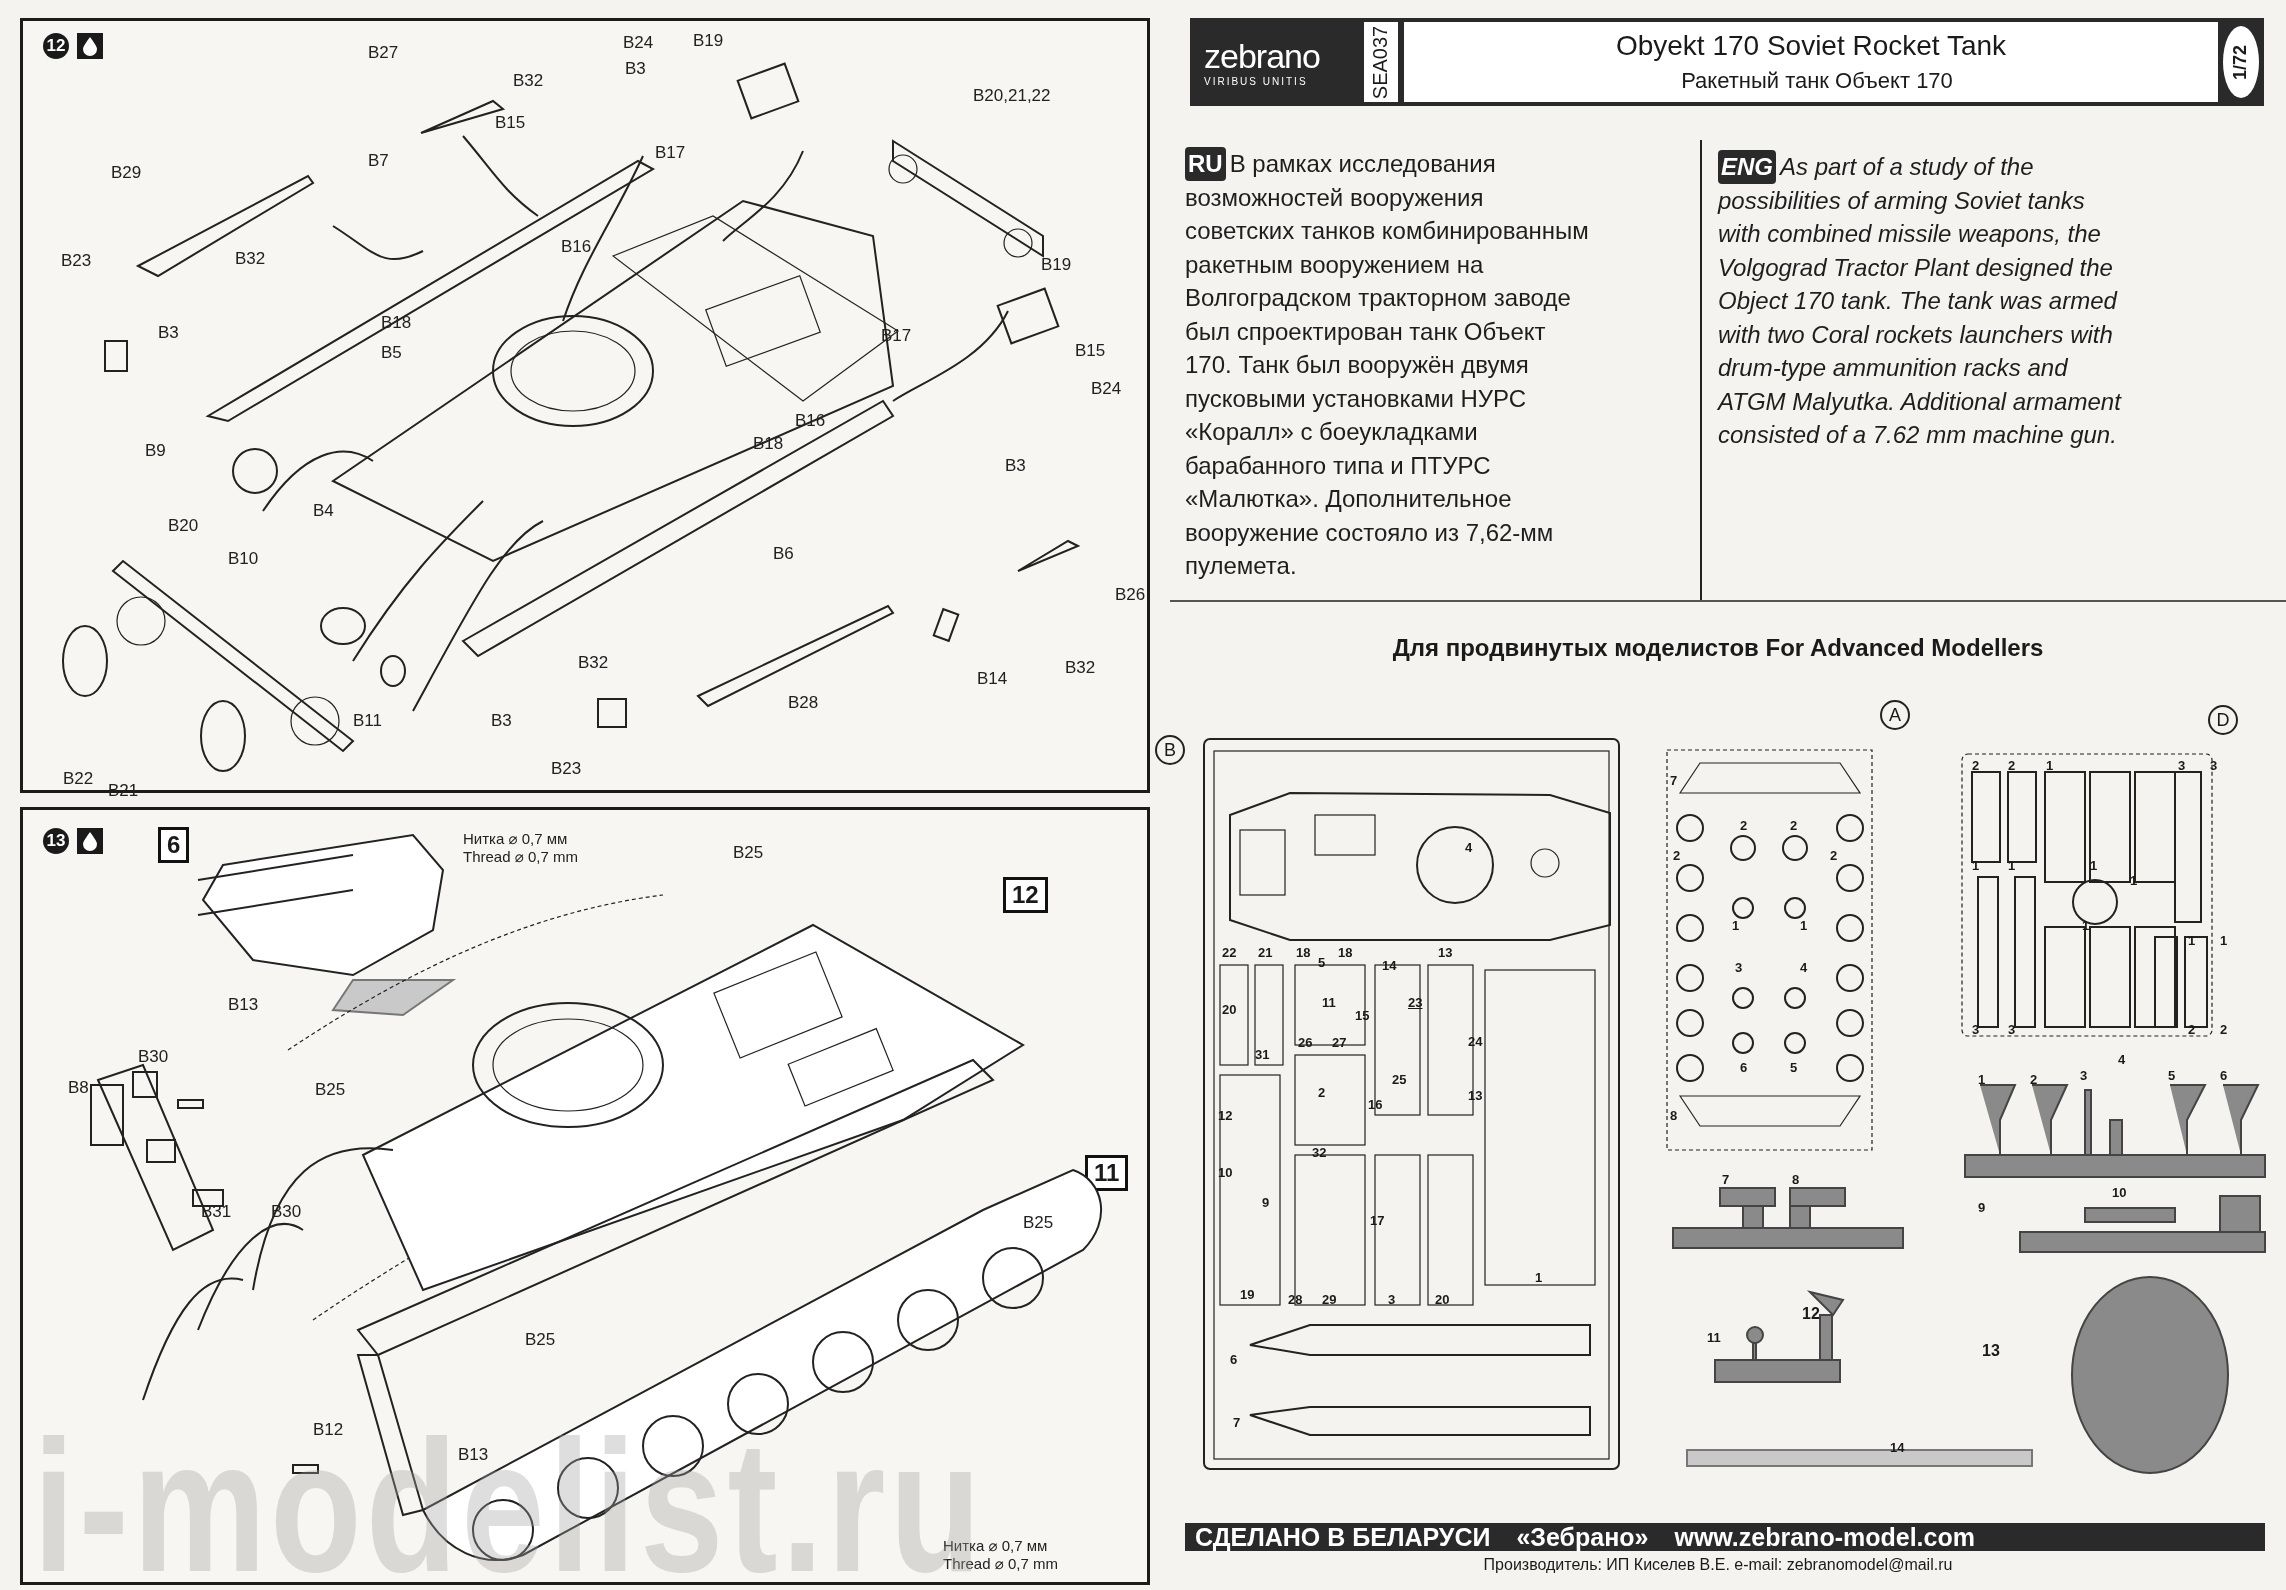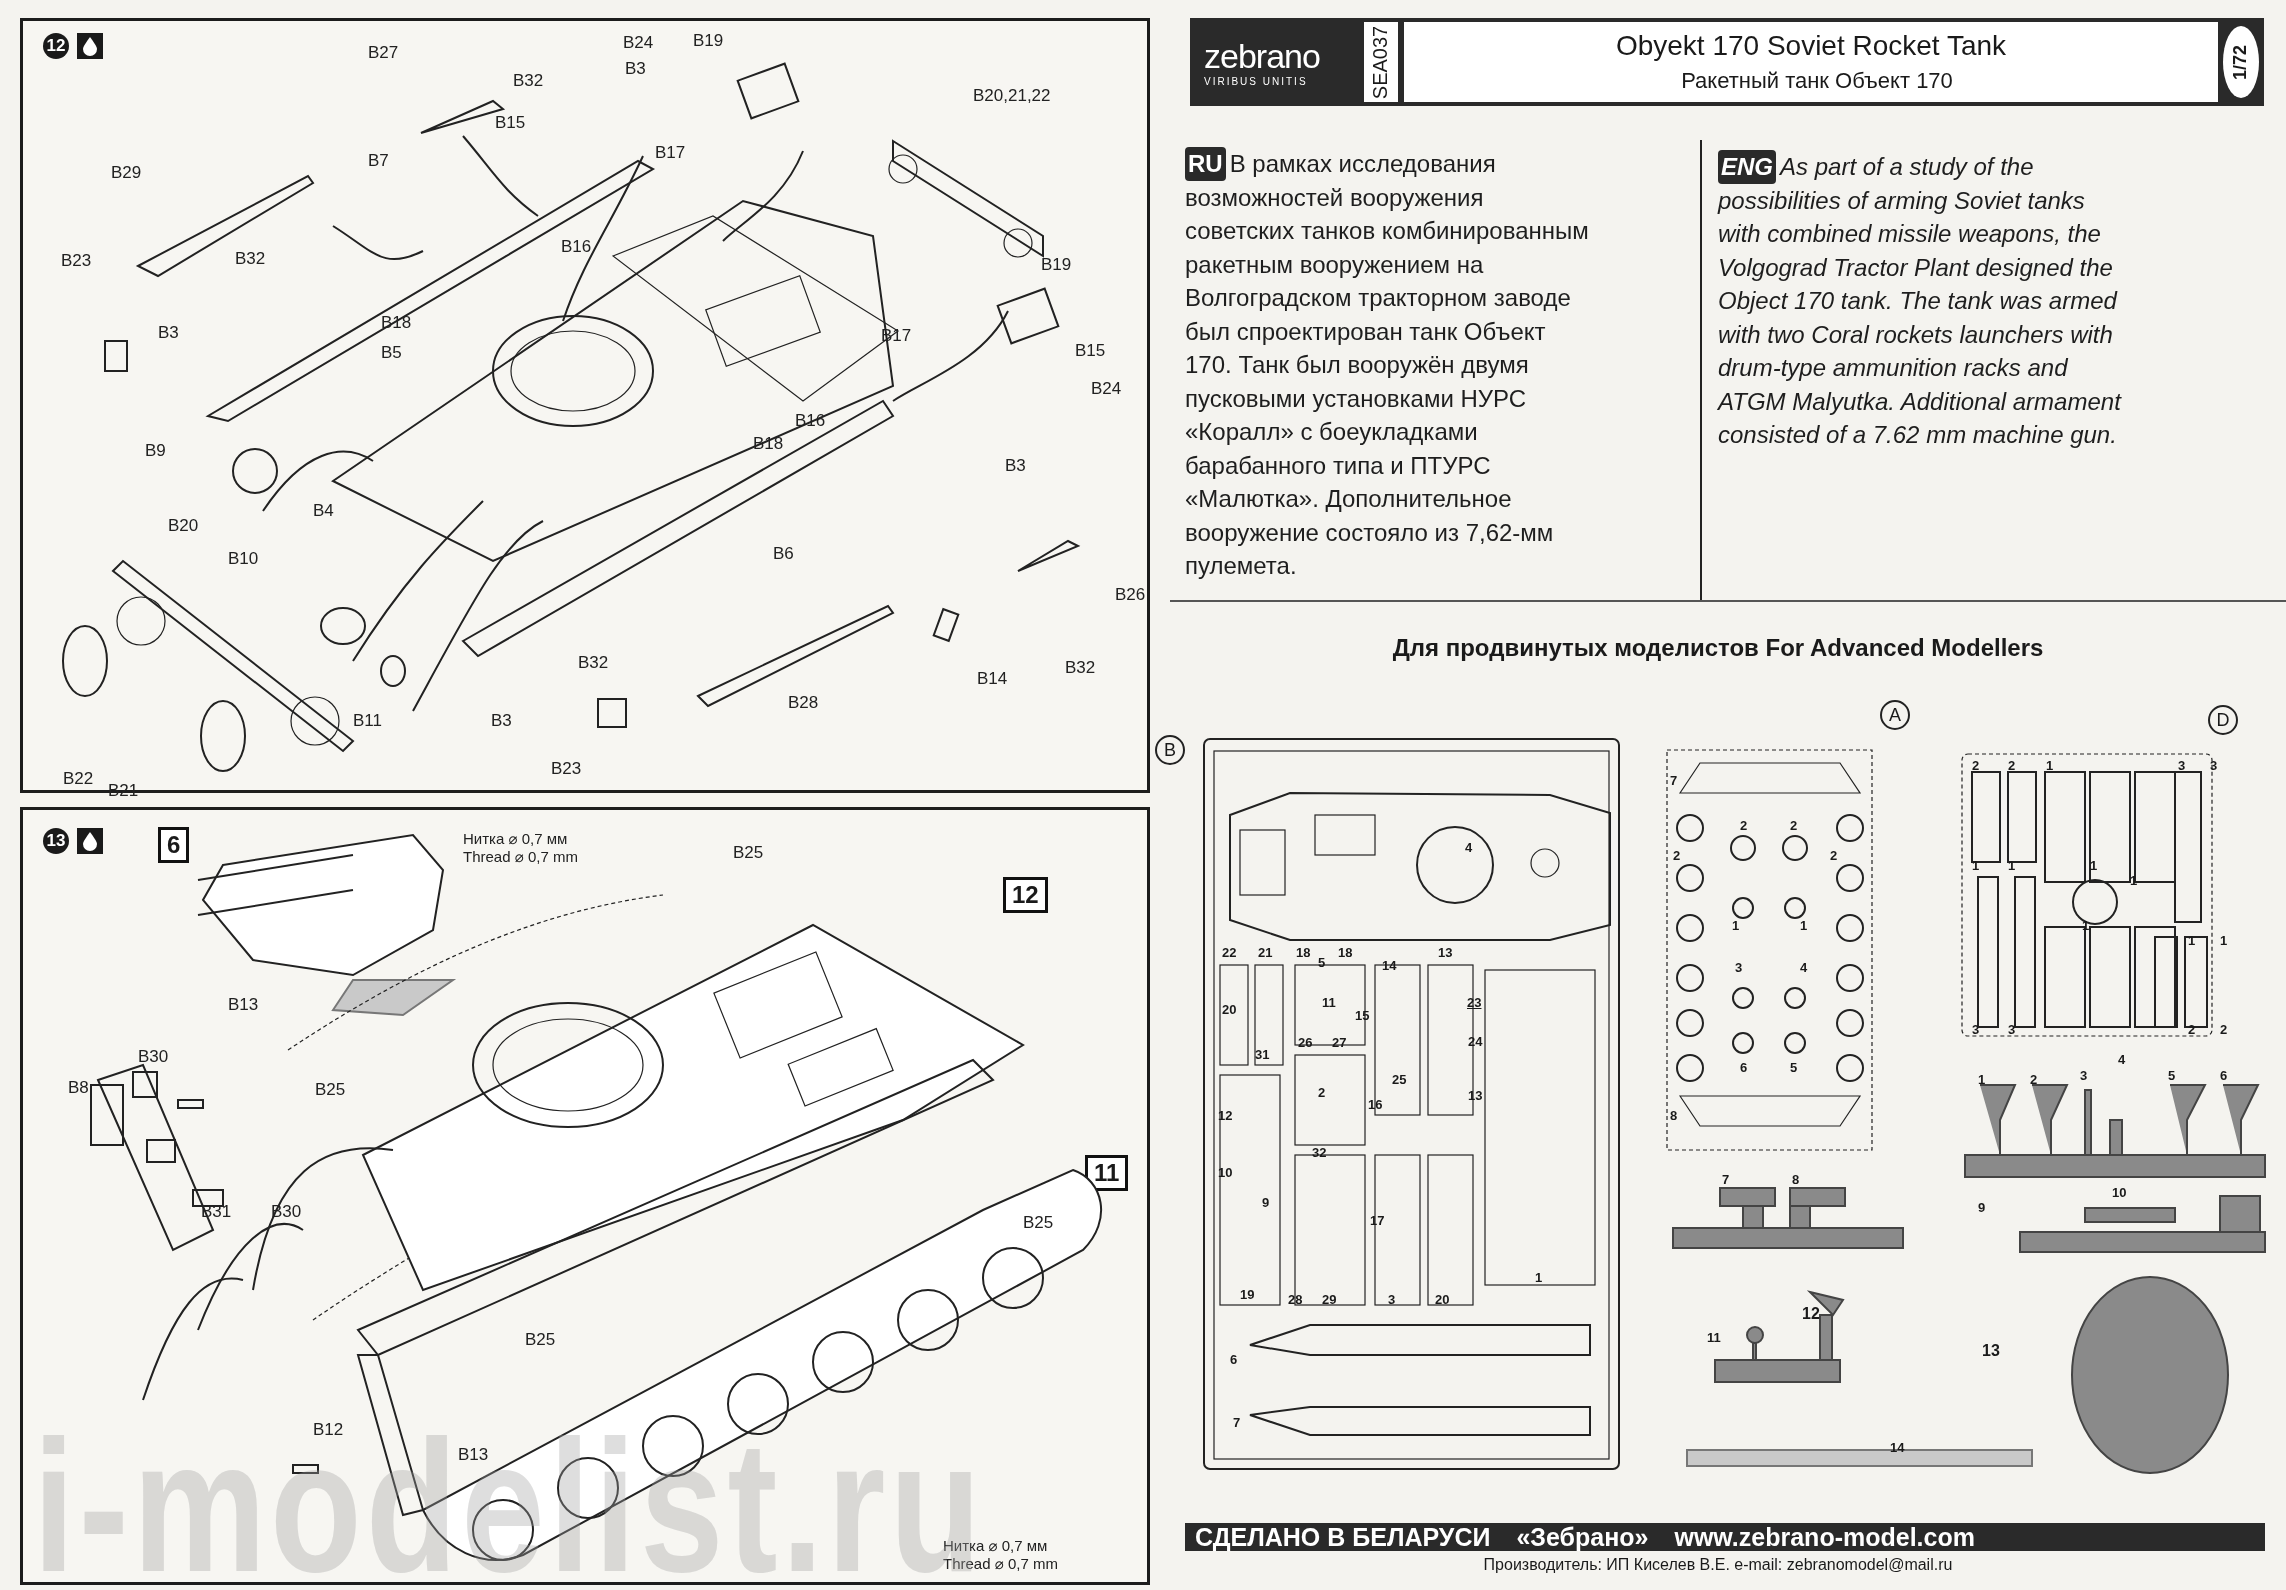--- a/index.html
+++ b/index.html
@@ -309,21 +309,21 @@
 <span class="pnum" style="left:1222px;top:945px;">22</span>
 <span class="pnum" style="left:1258px;top:945px;">21</span>
 <span class="pnum" style="left:1296px;top:945px;">18</span>
 <span class="pnum" style="left:1338px;top:945px;">18</span>
 <span class="pnum" style="left:1318px;top:955px;">5</span>
 <span class="pnum" style="left:1382px;top:958px;">14</span>
 <span class="pnum" style="left:1438px;top:945px;">13</span>
 <span class="pnum" style="left:1322px;top:995px;">11</span>
 <span class="pnum" style="left:1355px;top:1008px;">15</span>
 <span class="pnum" style="left:1222px;top:1002px;">20</span>
-<span class="pnum" style="left:1467px;top:995px;text-decoration:underline;">23</span>
+<span class="pnum" style="left:1408px;top:995px;text-decoration:underline;">23</span>
 <span class="pnum" style="left:1255px;top:1047px;">31</span>
 <span class="pnum" style="left:1298px;top:1035px;">26</span>
 <span class="pnum" style="left:1332px;top:1035px;">27</span>
 <span class="pnum" style="left:1468px;top:1034px;">24</span>
 <span class="pnum" style="left:1318px;top:1085px;">2</span>
 <span class="pnum" style="left:1392px;top:1072px;">25</span>
 <span class="pnum" style="left:1368px;top:1097px;">16</span>
 <span class="pnum" style="left:1468px;top:1088px;">13</span>
 <span class="pnum" style="left:1218px;top:1108px;">12</span>
 <span class="pnum" style="left:1312px;top:1145px;">32</span>

